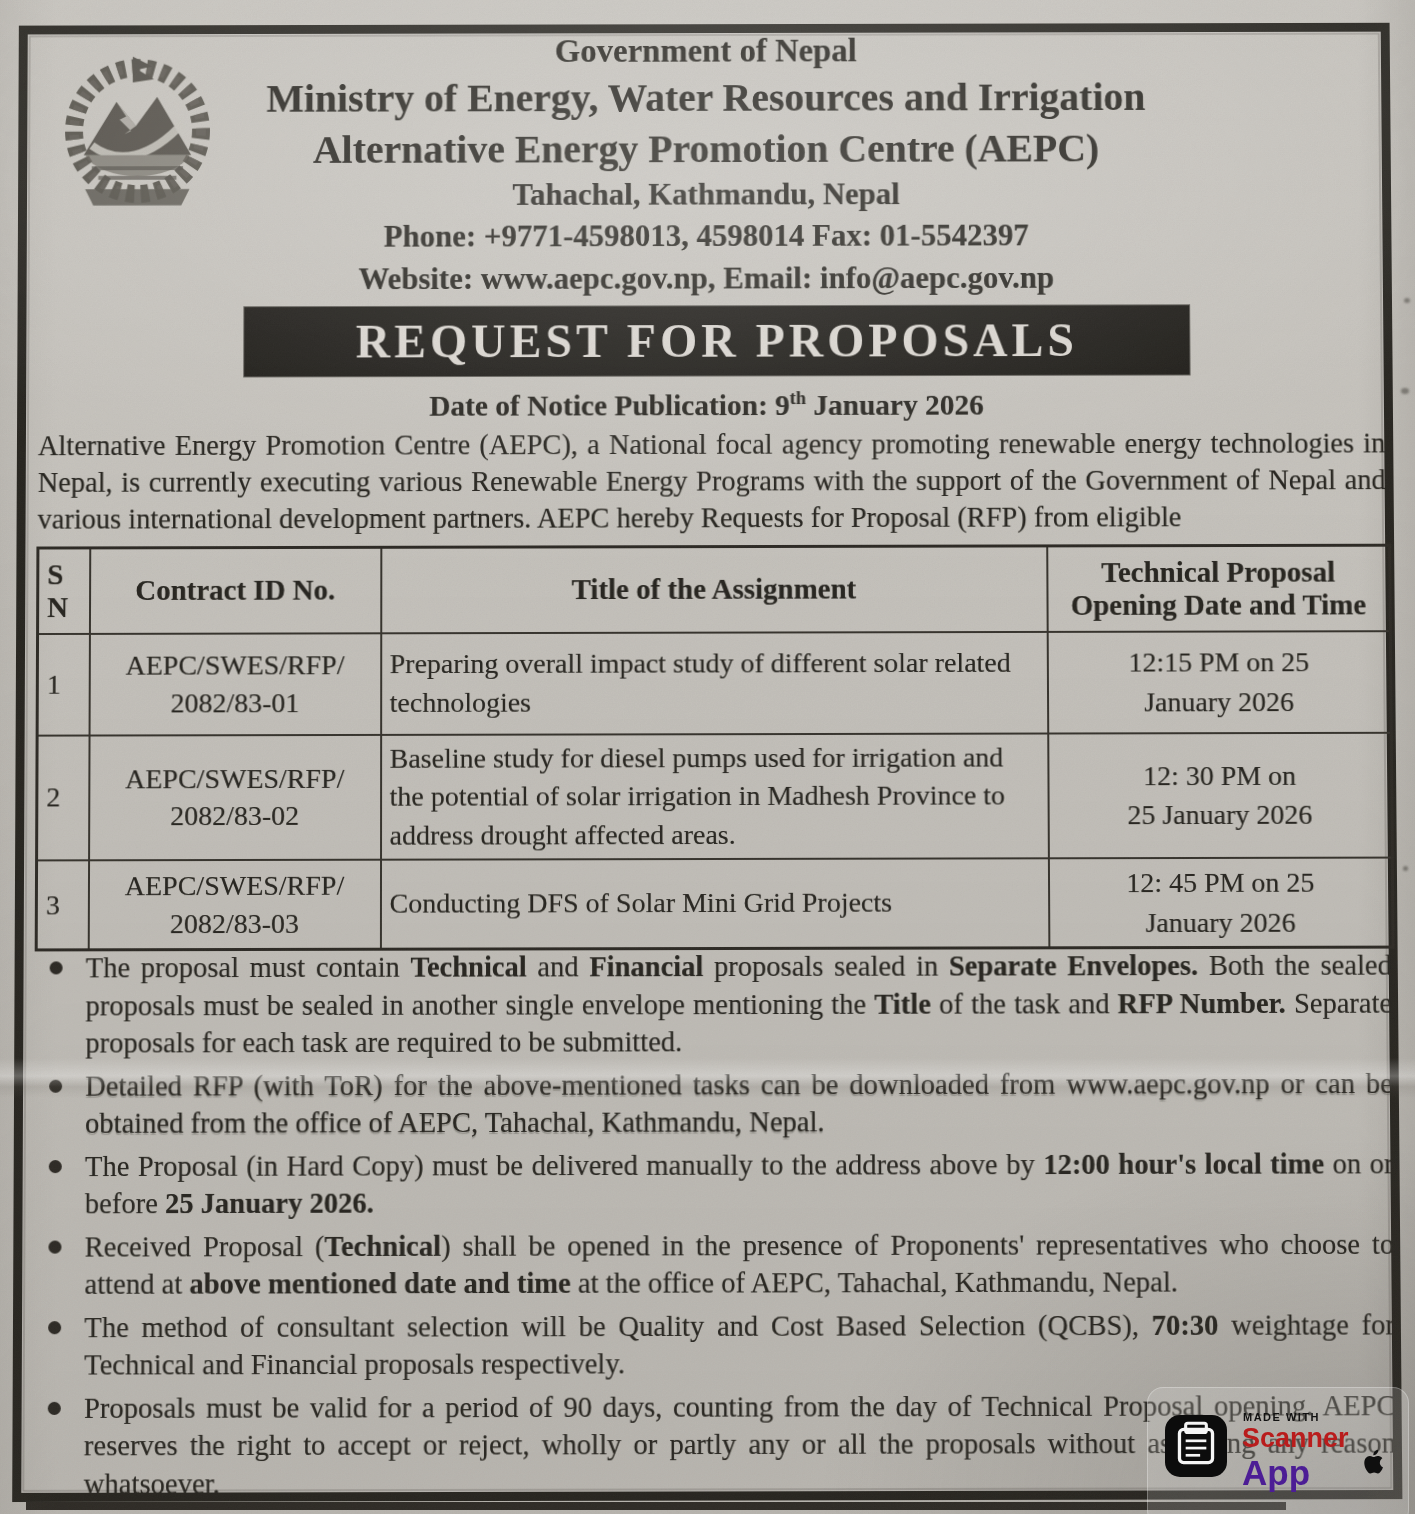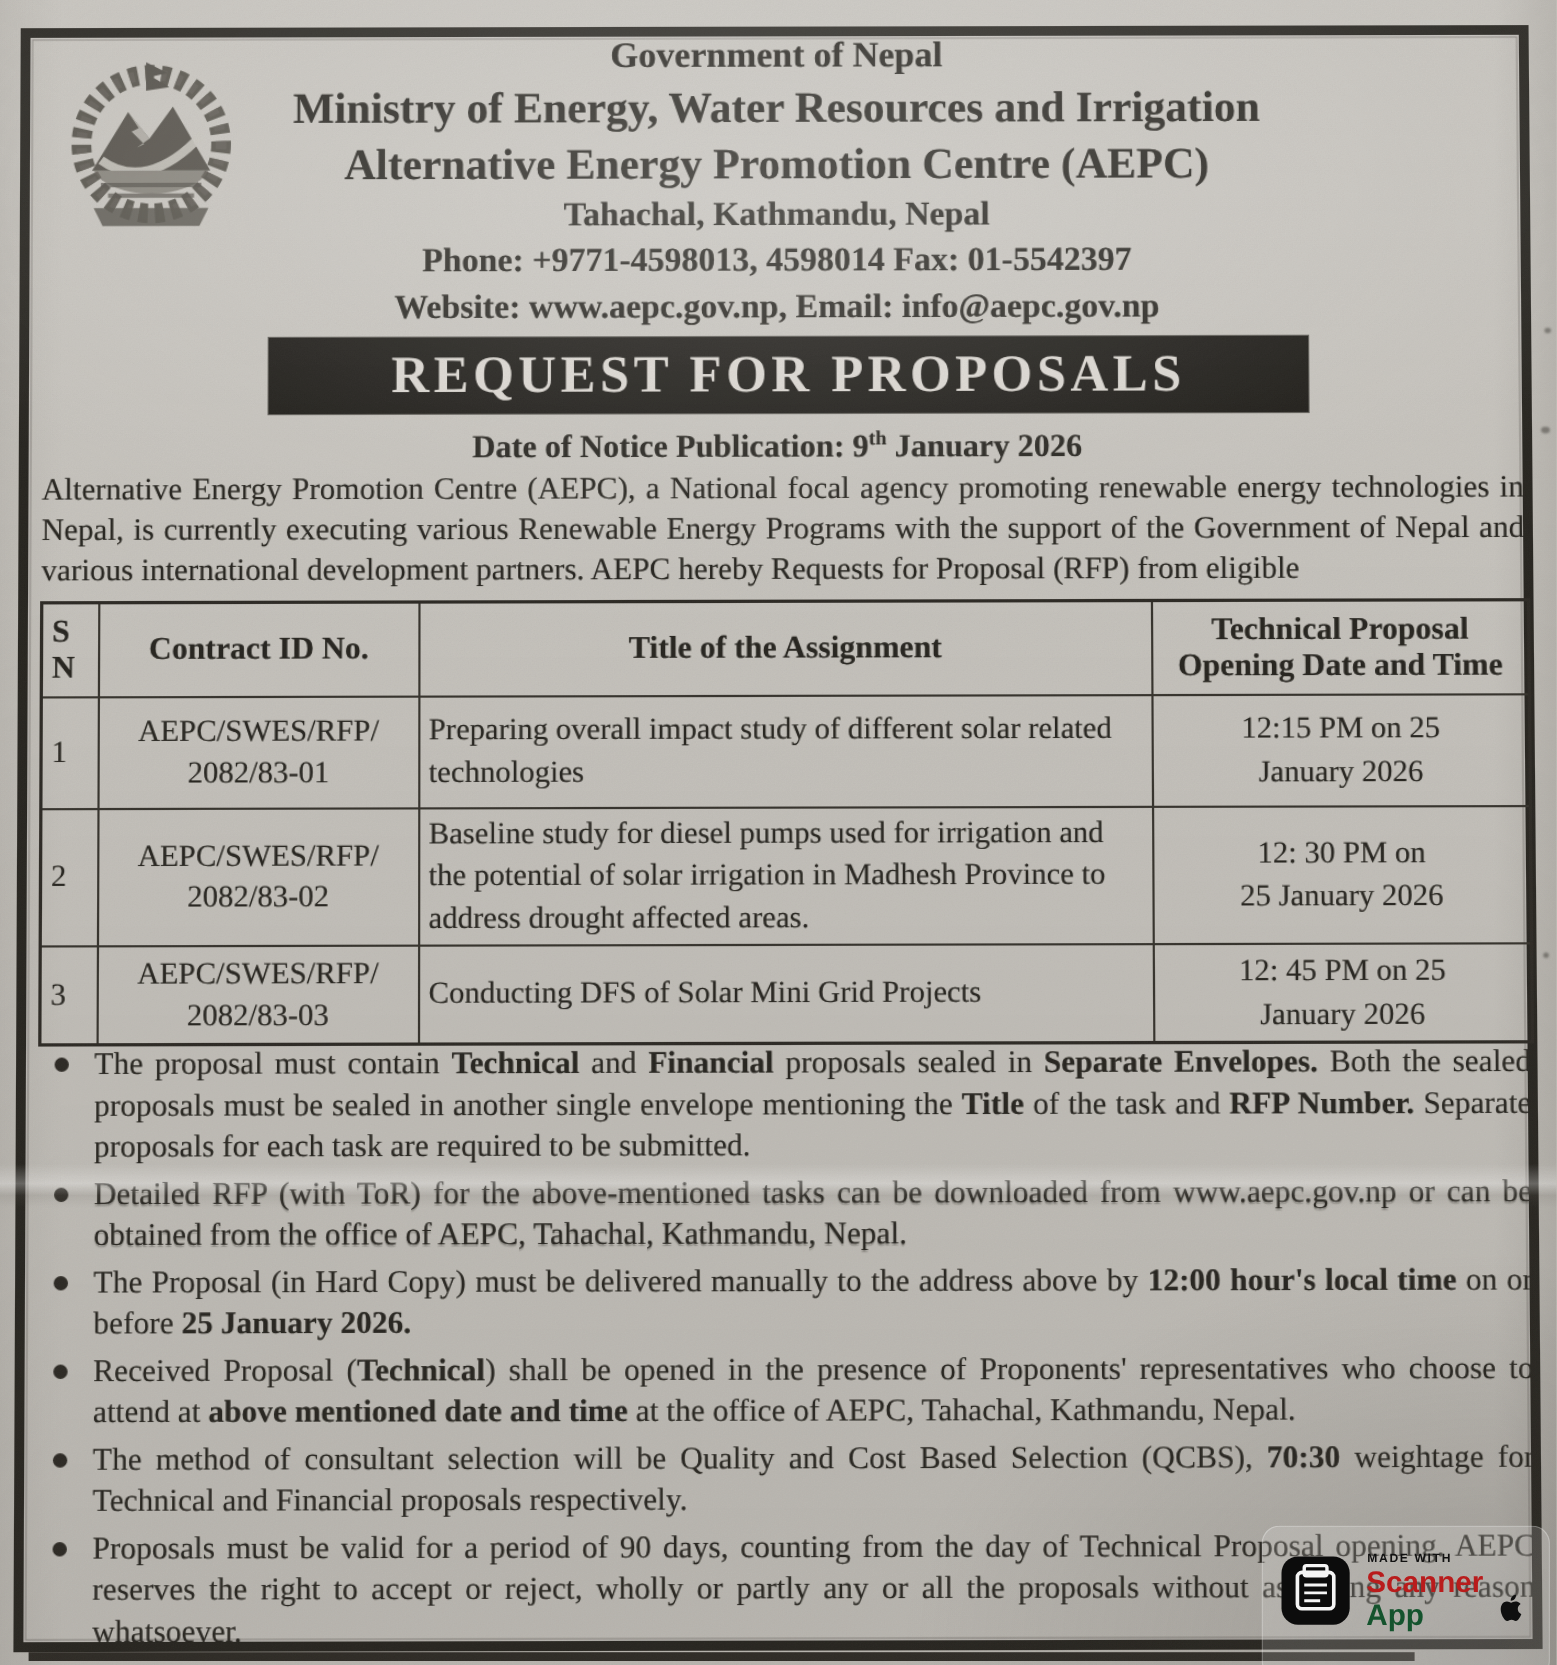--- a/index.html
+++ b/index.html
@@ -100,21 +100,21 @@
     box-shadow:inset 0 0 0 1px rgba(255,255,255,.28);
   }
   .wm-icon{
     position:absolute;left:18px;top:28px;width:62px;height:62px;border-radius:15px;background:#0c0c0c;
   }
   .wm-made{position:absolute;left:96px;top:24px;font-family:"Liberation Sans","DejaVu Sans",sans-serif;
     font-size:11px;font-weight:bold;letter-spacing:1.5px;color:#121212;}
   .wm-app1{position:absolute;left:95px;top:36px;font-family:"Liberation Sans","DejaVu Sans",sans-serif;
     font-size:27px;font-weight:bold;color:#b91c1c;}
   .wm-app2{position:absolute;left:95px;top:66px;font-family:"Liberation Sans","DejaVu Sans",sans-serif;
-    font-size:27px;font-weight:bold;color:#14532d;}
+    font-size:35px;font-weight:bold;color:#4c1d95;}
   .wm-apple{position:absolute;left:212px;top:58px;width:30px;height:34px;}
 </style>
 </head>
 <body>
 
 <div class="sheet">
 
   <div class="frame"></div>
 
   <div class="logo">

